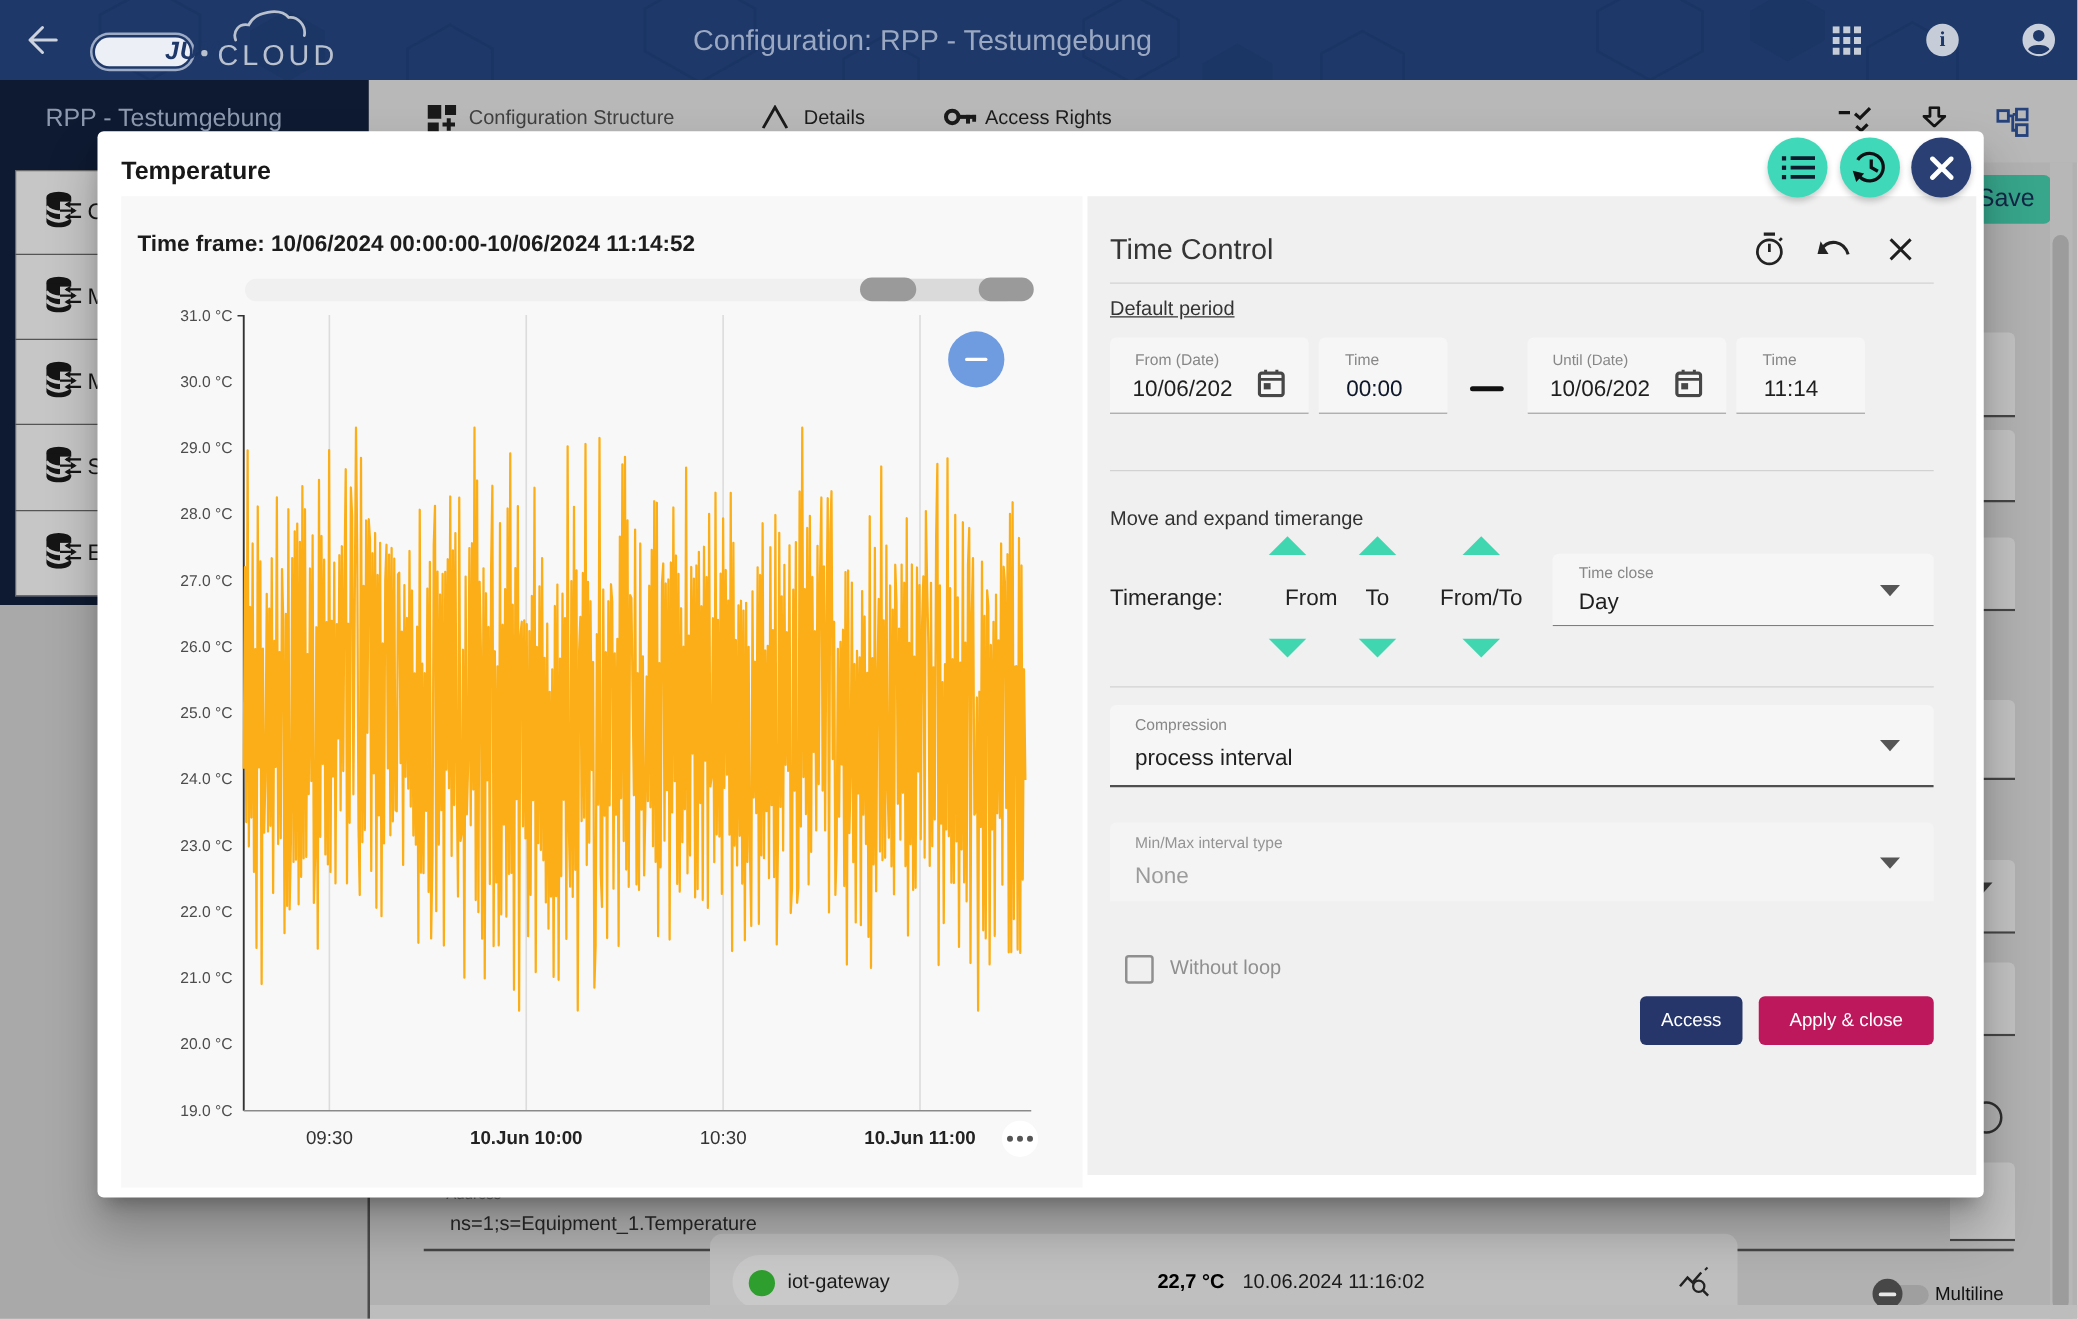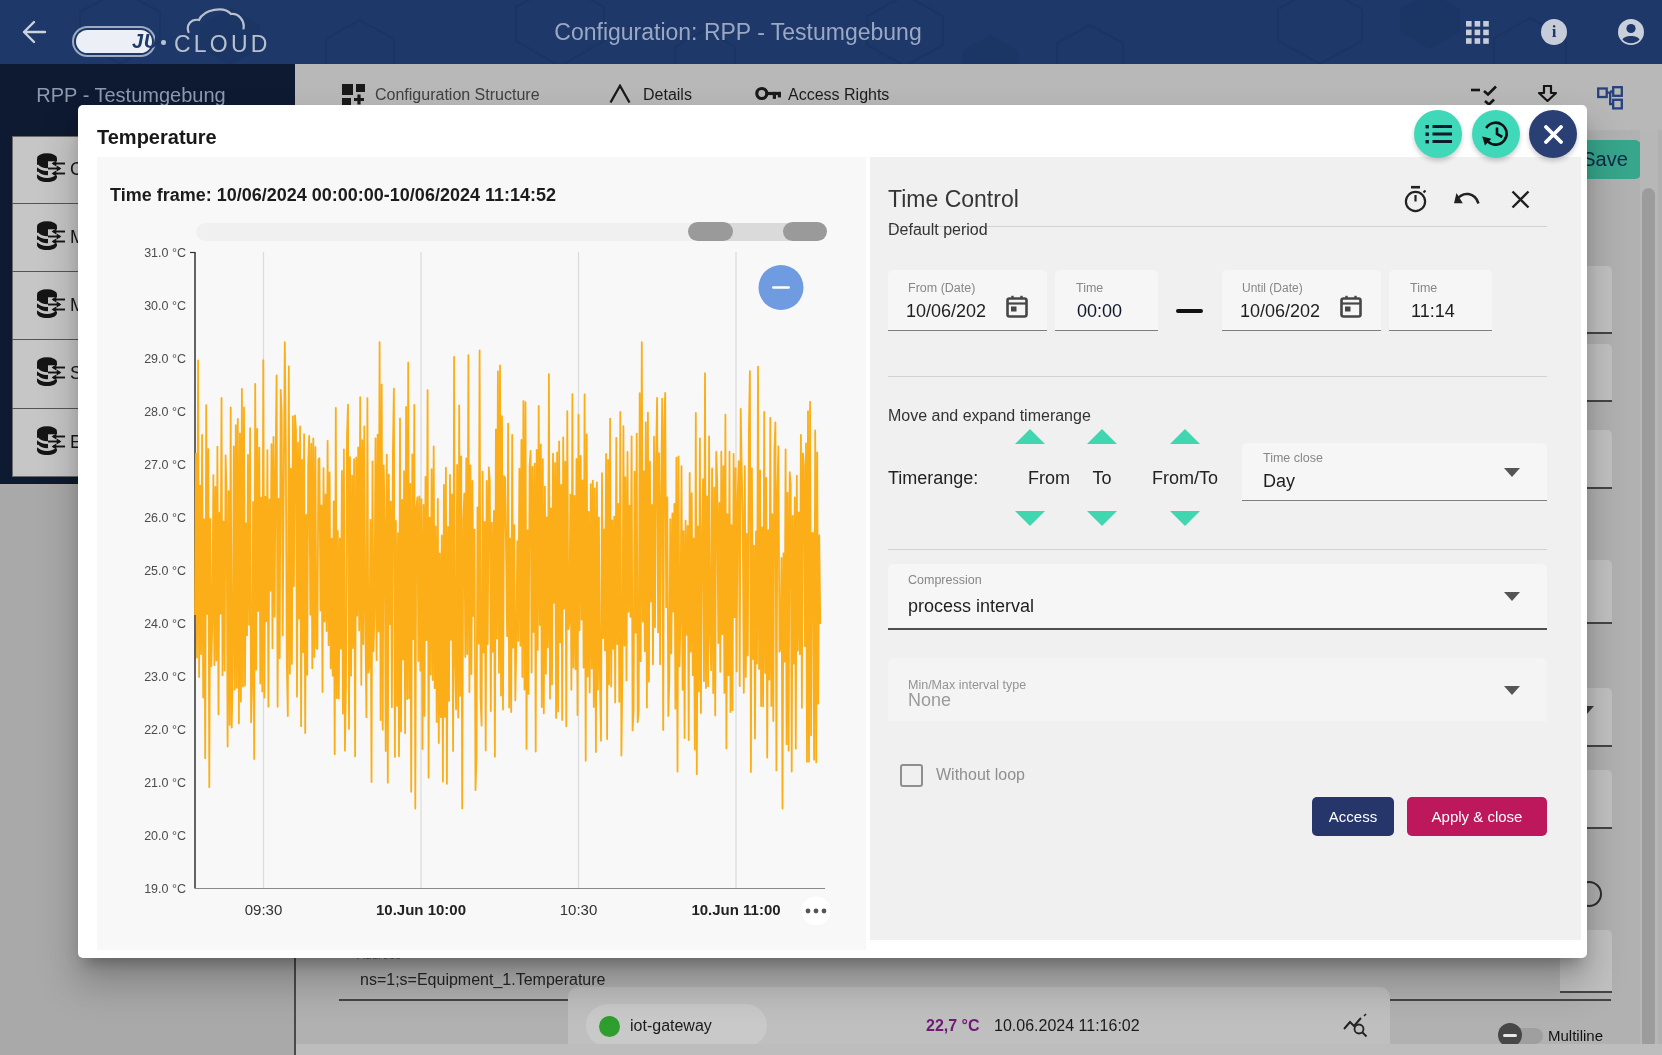--- a/index.html
+++ b/index.html
@@ -124,21 +124,21 @@
 <div class="abs" style="left:1640px;top:130px;width:18px;height:925px;background:#b7b7b7;"></div>
 <div class="abs" style="left:1642px;top:188px;width:13px;height:860px;background:#9c9c9c;border-radius:7px;"></div>
 
 <div class="abs" style="left:339px;top:999px;width:1272px;height:1.6px;background:#454545;"></div>
 <div class="abs" style="left:568px;top:987px;width:822px;height:68px;background:#bfbfbf;border-radius:10px 10px 0 0;"></div>
 <div class="abs" style="left:357px;top:948px;font-size:12px;color:#5f5f5f;">Address</div>
 <div class="abs" style="left:360px;top:971px;font-size:16px;color:#262626;">ns=1;s=Equipment_1.Temperature</div>
 <div class="abs" style="left:586px;top:1004px;width:181px;height:43px;background:#c9c9c9;border-radius:22px;"></div>
 <div class="abs" style="left:599px;top:1016px;width:21px;height:21px;border-radius:50%;background:#2e9e2e;"></div>
 <div class="abs" style="left:630px;top:1017px;font-size:16px;color:#1b1b1b;">iot-gateway</div>
-<div class="abs" style="left:926px;top:1017px;font-size:16px;font-weight:bold;color:#701a75;">22,7 °C</div>
+<div class="abs" style="left:926px;top:1017px;font-size:16px;font-weight:bold;color:#000000;">22,7 °C</div>
 <div class="abs" style="left:994px;top:1017px;font-size:16px;color:#1b1b1b;">10.06.2024 11:16:02</div>
 <svg class="abs" style="left:1342px;top:1013px;" width="27" height="27" viewBox="0 0 27 27">
   <path d="M2 16 L8 9 L12 13 L19 5" stroke="#222" stroke-width="2" fill="none"></path>
   <circle cx="17" cy="16" r="4.5" fill="none" stroke="#222" stroke-width="1.8"></circle>
   <path d="M20.5 19.5 L24.5 23.5" stroke="#222" stroke-width="2"></path>
   <path d="M22 3 L24 1" stroke="#222" stroke-width="1.6"></path>
 </svg>
 <div class="abs" style="left:1503px;top:1028px;width:40px;height:16px;background:#9f9f9f;border-radius:8px;"></div>
 <div class="abs" style="left:1498px;top:1023px;width:24px;height:24px;border-radius:50%;background:#474747;"></div>
 <div class="abs" style="left:1503px;top:1033.5px;width:14px;height:3px;background:#e8e8e8;border-radius:2px;"></div>
@@ -252,21 +252,21 @@
 
 <svg class="abs" style="left:1453px;top:191px;" width="29" height="15" viewBox="0 0 29 15">
   <path d="M3.5 9 C10 -0.5 22 1.5 25.5 12.5" fill="none" stroke="#222" stroke-width="2.5"></path>
   <path d="M1 12.2 L9.8 12.2 L3.5 2 Z" fill="#222"></path>
 </svg>
 
 <svg class="abs" style="left:1511px;top:190px;" width="19" height="19" viewBox="0 0 19 19">
   <path d="M1.5 1.5 L17.5 17.5 M17.5 1.5 L1.5 17.5" stroke="#1f1f1f" stroke-width="2.4"></path>
 </svg>
 <div class="abs" style="left:888px;top:226px;width:659px;height:1px;background:#d2d2d2;"></div>
-<div class="abs" style="left:888px;top:221px;font-size:16px;color:#333;">Default period</div>
+<div class="abs" style="left:888px;top:239px;font-size:16px;color:#333;text-decoration:underline;">Default period</div>
 
 <div class="abs" style="left:888px;top:270px;width:159px;height:61px;background:#f6f6f6;border-radius:5px 5px 0 0;border-bottom:1px solid #7e7e7e;"></div>
 <div class="abs" style="left:908px;top:281px;font-size:12.5px;color:#878787;">From (Date)</div>
 <div class="abs" style="left:906px;top:301px;font-size:18px;color:#1f1f1f;">10/06/202</div>
 <svg class="abs" style="left:1006px;top:295px;" width="22" height="23" viewBox="0 0 22 23">
     <use href="#calic"></use>
   </svg>
 
 <div class="abs" style="left:1055px;top:270px;width:103px;height:61px;background:#f6f6f6;border-radius:5px 5px 0 0;border-bottom:1px solid #7e7e7e;"></div>
 <div class="abs" style="left:1076px;top:281px;font-size:12.5px;color:#878787;">Time</div>
@@ -305,21 +305,21 @@
 <div class="abs" style="left:1263px;top:471px;font-size:18px;color:#1f1f1f;">Day</div>
 <div class="abs" style="left:1504px;top:468px;width:0;height:0;border-left:8.5px solid transparent;border-right:8.5px solid transparent;border-top:9px solid #555;"></div>
 <div class="abs" style="left:888px;top:549px;width:659px;height:1px;background:#d2d2d2;"></div>
 
 <div class="abs" style="left:888px;top:564px;width:659px;height:66px;background:#f6f6f6;border-radius:5px 5px 0 0;border-bottom:2px solid #4f4f4f;"></div>
 <div class="abs" style="left:908px;top:573px;font-size:12.5px;color:#878787;">Compression</div>
 <div class="abs" style="left:908px;top:596px;font-size:18px;color:#1f1f1f;">process interval</div>
 <div class="abs" style="left:1504px;top:592px;width:0;height:0;border-left:8.5px solid transparent;border-right:8.5px solid transparent;border-top:9px solid #555;"></div>
 
 <div class="abs" style="left:888px;top:658px;width:659px;height:63px;background:#f4f4f4;border-radius:5px 5px 0 0;"></div>
-<div class="abs" style="left:908px;top:667px;font-size:12.5px;color:#949494;margin-top:11px;">Min/Max interval type</div>
+<div class="abs" style="left:908px;top:667px;font-size:12.5px;color:#949494;">Min/Max interval type</div>
 <div class="abs" style="left:908px;top:690px;font-size:18px;color:#9b9b9b;">None</div>
 <div class="abs" style="left:1504px;top:686px;width:0;height:0;border-left:8.5px solid transparent;border-right:8.5px solid transparent;border-top:9px solid #555;"></div>
 
 <div class="abs" style="left:900px;top:764px;width:23px;height:23px;border:2px solid #8f8f8f;border-radius:3px;"></div>
 <div class="abs" style="left:936px;top:766px;font-size:16px;color:#8f8f8f;">Without loop</div>
 
 <div class="abs" style="left:1312px;top:797px;width:82px;height:39px;background:#26366b;border-radius:5px;color:#fff;font-size:15px;text-align:center;line-height:39px;">Access</div>
 <div class="abs" style="left:1407px;top:797px;width:140px;height:39px;background:#be185d;border-radius:5px;color:#fff;font-size:15px;text-align:center;line-height:39px;">Apply &amp; close</div>
 
 <svg width="0" height="0" style="position:absolute;">

